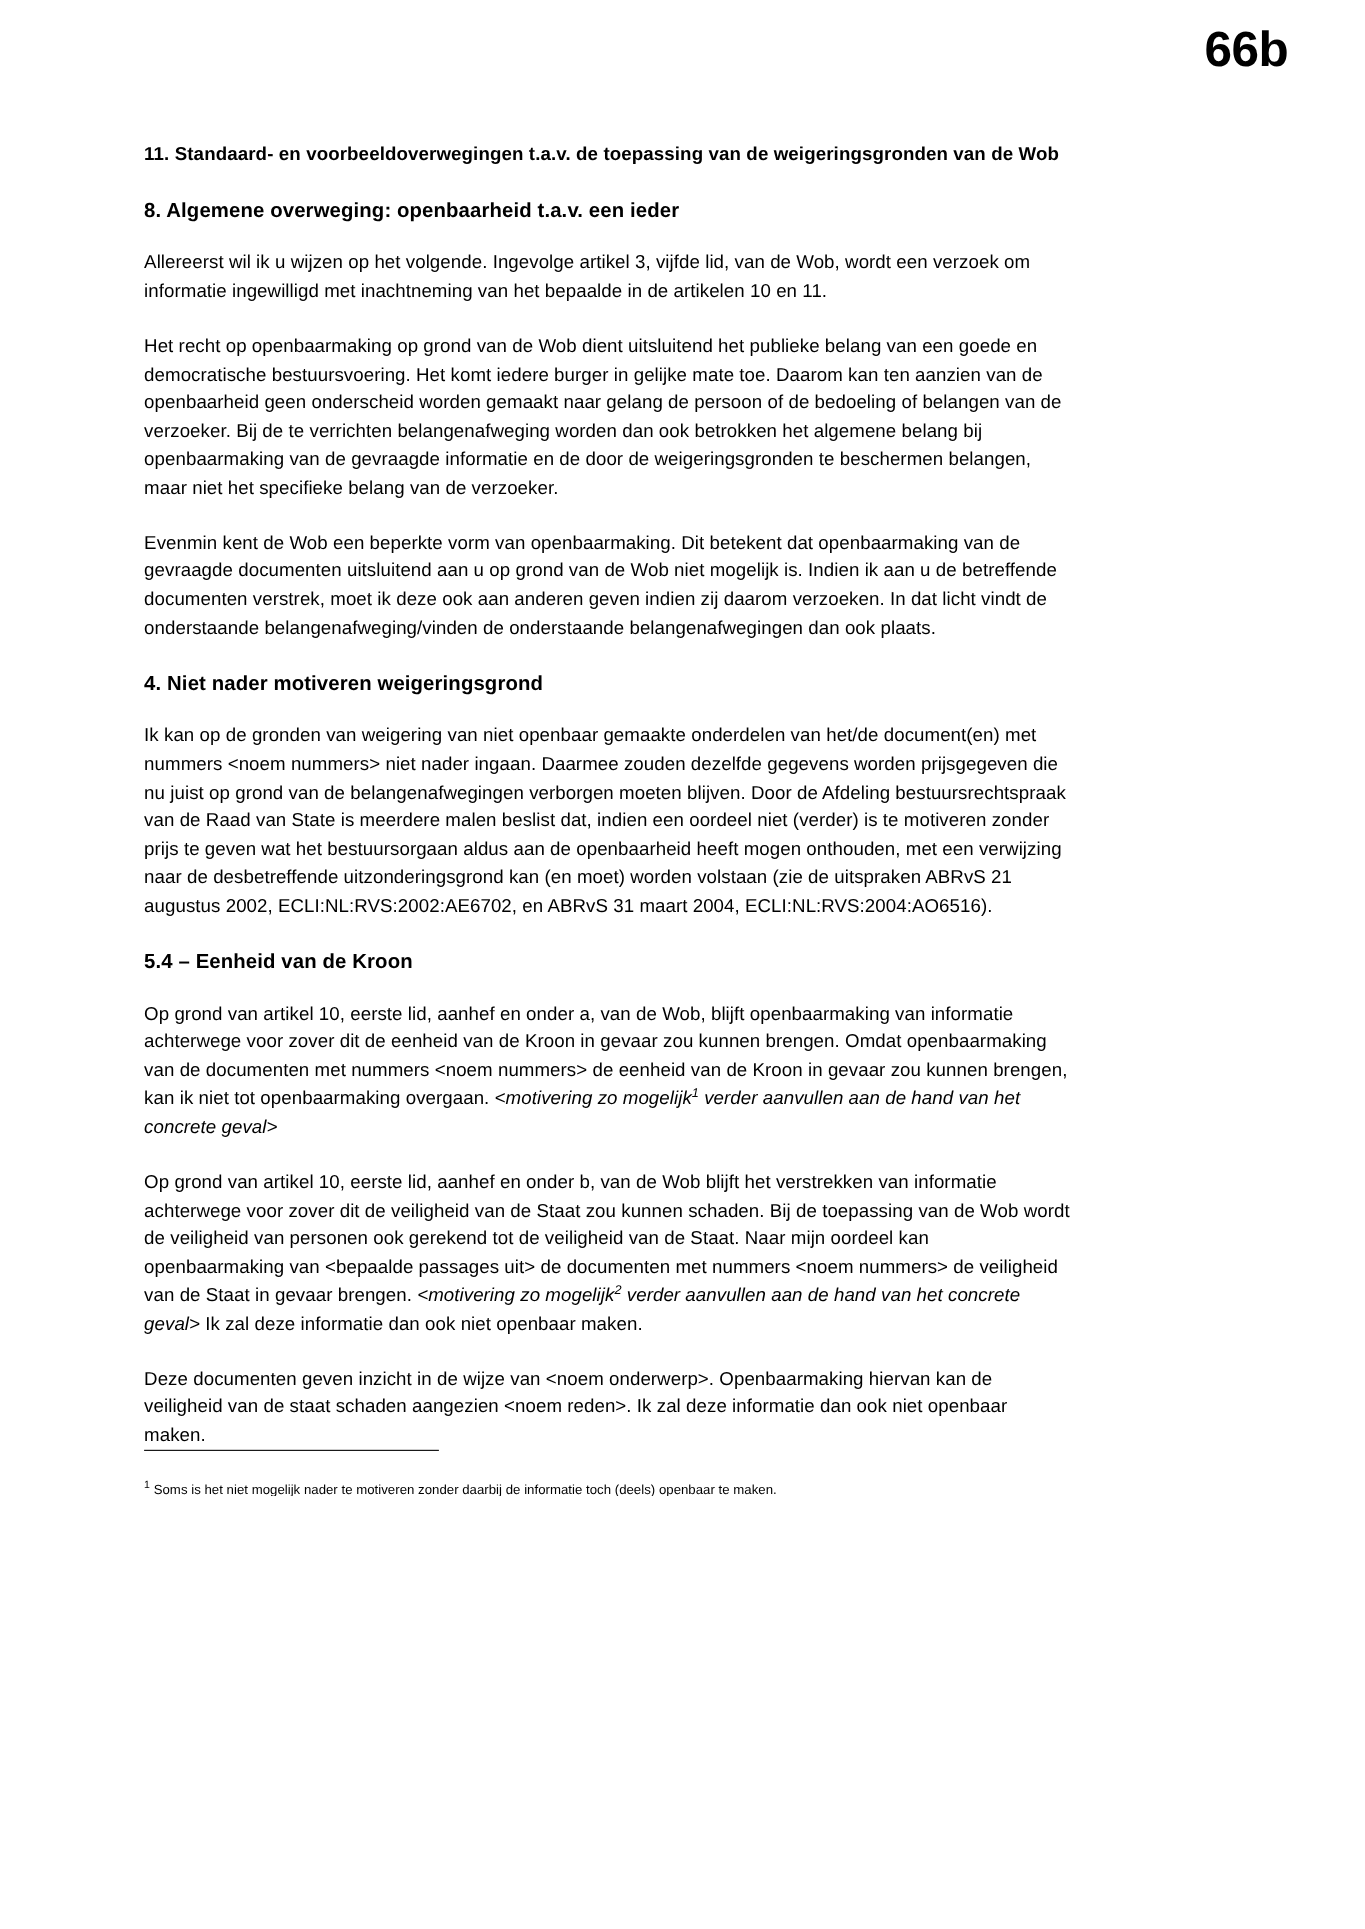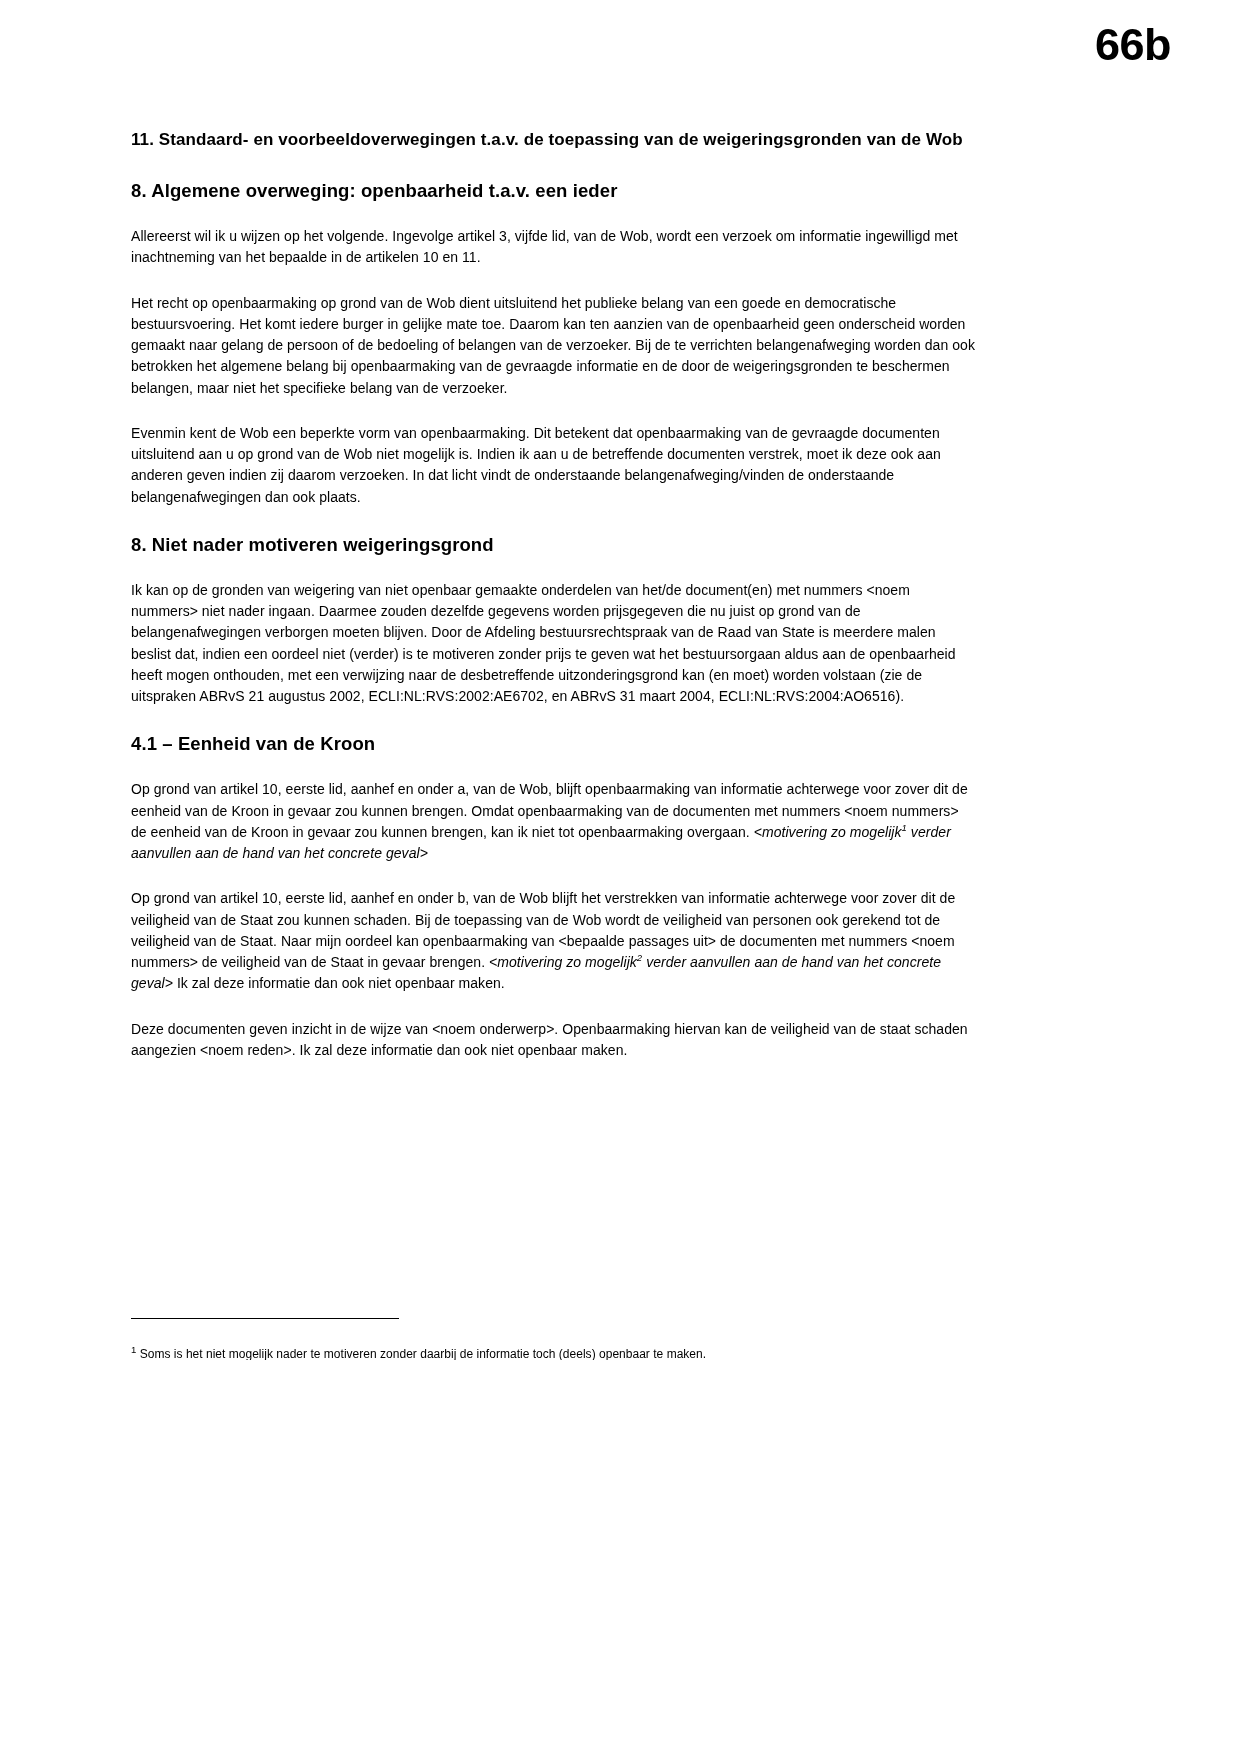--- a/index.html
+++ b/index.html
@@ -42,21 +42,21 @@
     letter-spacing: 0.1px;
   }
   h2.sub-heading {
     font-size: 18.5px;
     font-weight: bold;
     line-height: 1.4;
     margin: 0 0 22px 0;
     letter-spacing: 0.1px;
   }
   p.body-text {
-    font-size: 14px;
+    font-size: 17px;
     line-height: 1.52;
     margin: 16px 0 24px 0;
     text-align: left;
     letter-spacing: 0.05px;
   }
   p.body-text:last-child {
     margin-bottom: 0;
   }
   .ital {
     font-style: italic;
@@ -103,25 +103,25 @@
     <h1 class="doc-heading">11. Standaard- en voorbeeldoverwegingen t.a.v. de toepassing van de weigeringsgronden van de Wob</h1>
 
     <h2 class="sub-heading">8. Algemene overweging: openbaarheid t.a.v. een ieder</h2>
 
     <p class="body-text">Allereerst wil ik u wijzen op het volgende. Ingevolge artikel 3, vijfde lid, van de Wob, wordt een verzoek om informatie ingewilligd met inachtneming van het bepaalde in de artikelen 10 en 11.</p>
 
     <p class="body-text">Het recht op openbaarmaking op grond van de Wob dient uitsluitend het publieke belang van een goede en democratische bestuursvoering. Het komt iedere burger in gelijke mate toe. Daarom kan ten aanzien van de openbaarheid geen onderscheid worden gemaakt naar gelang de persoon of de bedoeling of belangen van de verzoeker. Bij de te verrichten belangenafweging worden dan ook betrokken het algemene belang bij openbaarmaking van de gevraagde informatie en de door de weigeringsgronden te beschermen belangen, maar niet het specifieke belang van de verzoeker.</p>
 
     <p class="body-text">Evenmin kent de Wob een beperkte vorm van openbaarmaking. Dit betekent dat openbaarmaking van de gevraagde documenten uitsluitend aan u op grond van de Wob niet mogelijk is. Indien ik aan u de betreffende documenten verstrek, moet ik deze ook aan anderen geven indien zij daarom verzoeken. In dat licht vindt de onderstaande belangenafweging/vinden de onderstaande belangenafwegingen dan ook plaats.</p>
 
-    <h2 class="sub-heading">8. Niet nader motiveren weigeringsgrond</h2>
+    <h2 class="sub-heading">4. Niet nader motiveren weigeringsgrond</h2>
 
     <p class="body-text">Ik kan op de gronden van weigering van niet openbaar gemaakte onderdelen van het/de document(en) met nummers &lt;noem nummers&gt; niet nader ingaan. Daarmee zouden dezelfde gegevens worden prijsgegeven die nu juist op grond van de belangenafwegingen verborgen moeten blijven. Door de Afdeling bestuursrechtspraak van de Raad van State is meerdere malen beslist dat, indien een oordeel niet (verder) is te motiveren zonder prijs te geven wat het bestuursorgaan aldus aan de openbaarheid heeft mogen onthouden, met een verwijzing naar de desbetreffende uitzonderingsgrond kan (en moet) worden volstaan (zie de uitspraken  ABRvS 21 augustus 2002, ECLI:NL:RVS:2002:AE6702, en ABRvS 31 maart 2004, ECLI:NL:RVS:2004:AO6516).</p>
 
-    <h2 class="sub-heading">4.1 – Eenheid van de Kroon</h2>
+    <h2 class="sub-heading">5.4 – Eenheid van de Kroon</h2>
 
     <p class="body-text">
       <span>Op grond van artikel 10, eerste lid, aanhef en onder a, van de Wob, blijft openbaarmaking van informatie achterwege voor zover dit de eenheid van de Kroon in gevaar zou kunnen brengen. Omdat openbaarmaking van de documenten met nummers &lt;noem nummers&gt; de eenheid van de Kroon in gevaar zou kunnen brengen, kan ik niet tot openbaarmaking overgaan. </span><span class="ital">&lt;motivering zo mogelijk</span><sup class="fn-ref">1</sup><span class="ital"> verder aanvullen aan de hand van het concrete geval&gt;</span>
     </p>
 
 
     <p class="body-text">
       <span>Op grond van artikel 10, eerste lid, aanhef en onder b, van de Wob blijft het verstrekken van informatie achterwege voor zover dit de veiligheid van de Staat zou kunnen schaden. Bij de toepassing van de Wob wordt de veiligheid van personen ook gerekend tot de veiligheid van de Staat. Naar mijn oordeel kan openbaarmaking van &lt;bepaalde passages uit&gt; de documenten met nummers &lt;noem nummers&gt; de veiligheid van de Staat in gevaar brengen. </span><span class="ital">&lt;motivering zo mogelijk</span><sup class="fn-ref">2</sup><span class="ital"> verder aanvullen aan de hand van het concrete geval&gt;</span><span> Ik zal deze informatie dan ook niet openbaar maken.</span>
     </p>
 

